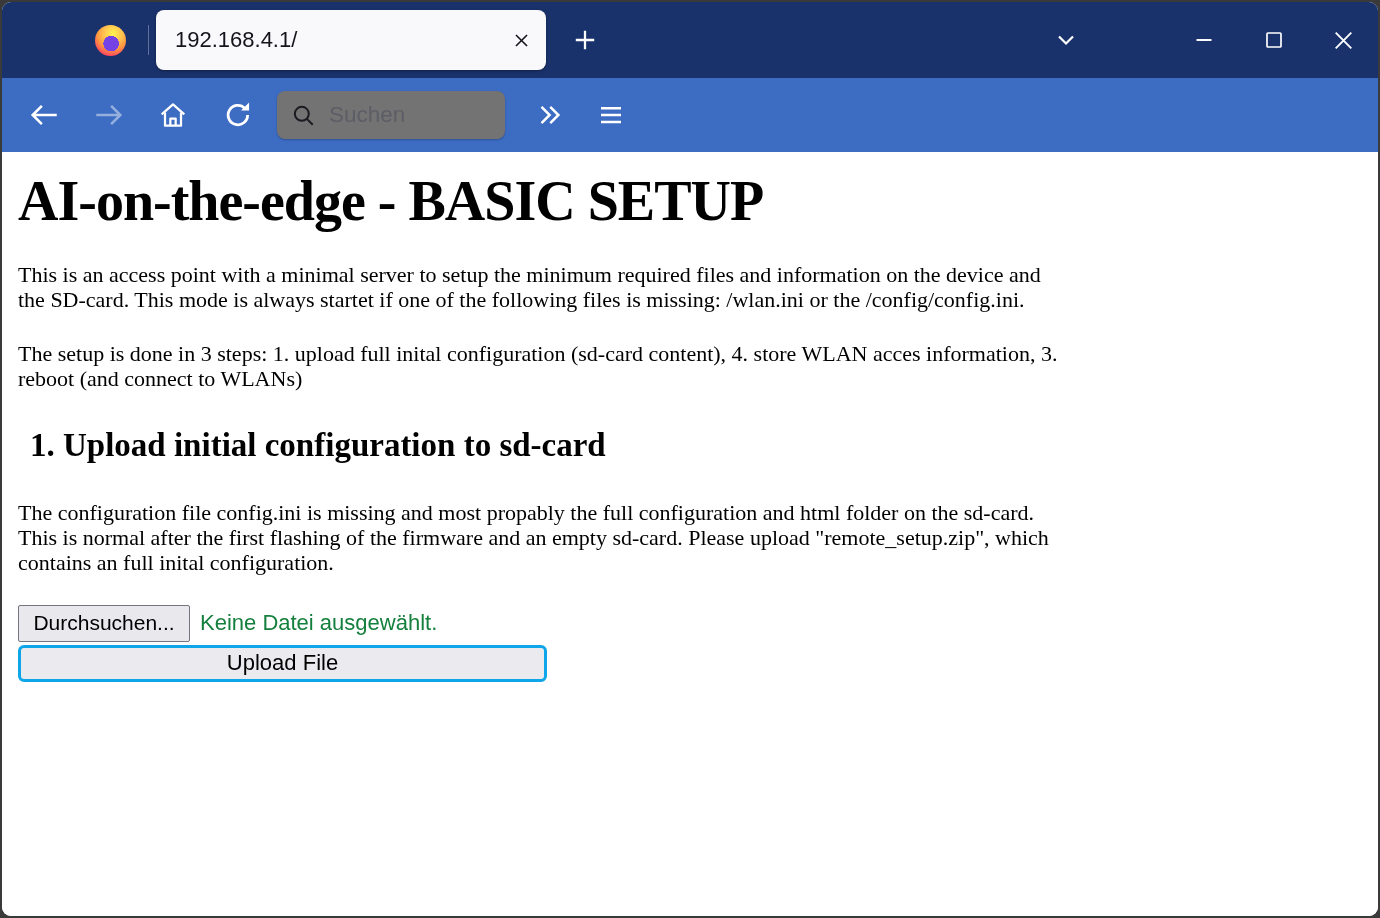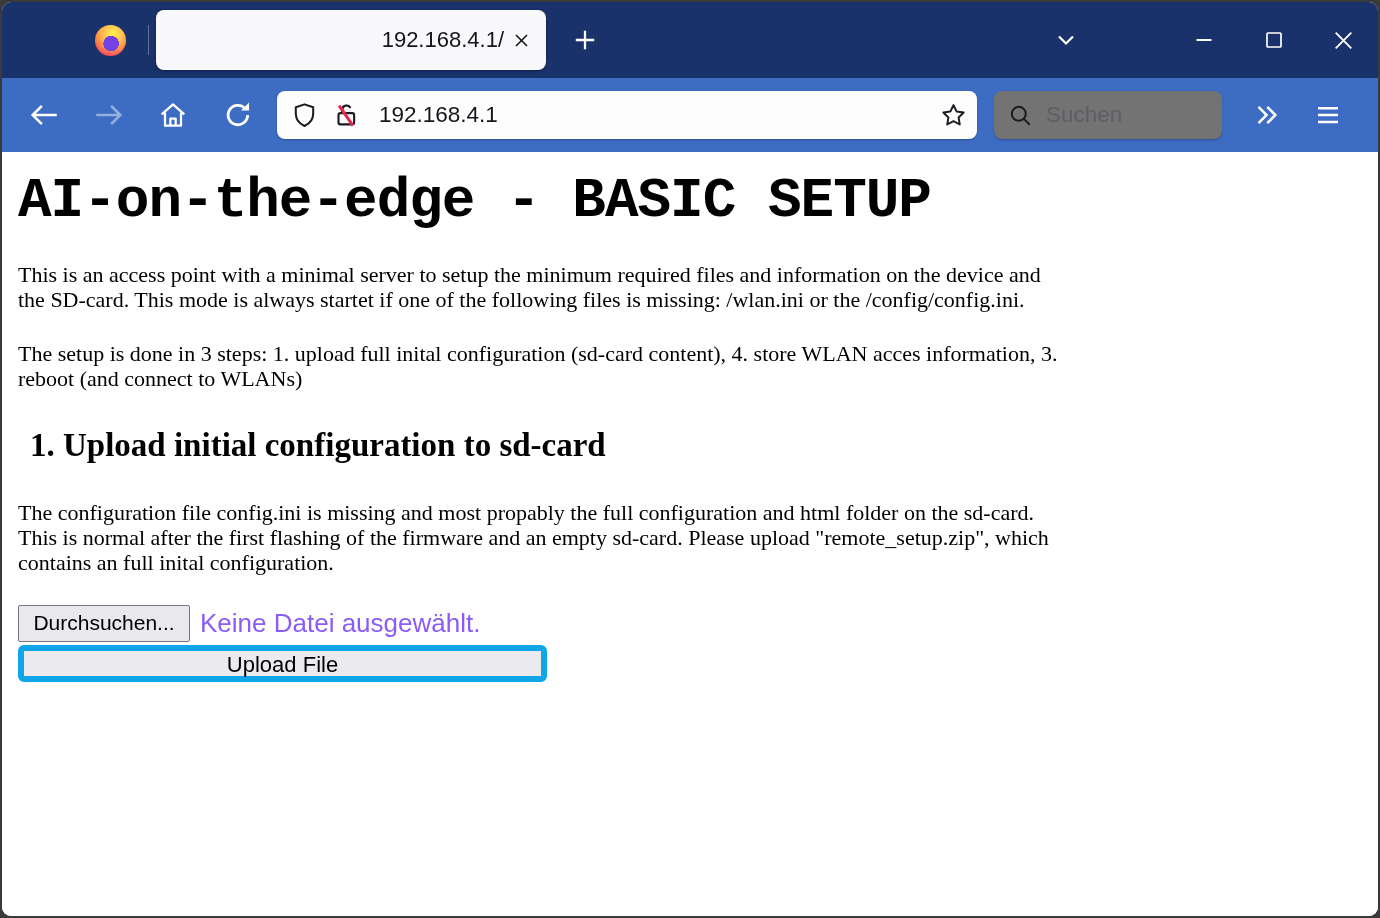--- a/index.html
+++ b/index.html
@@ -11,21 +11,21 @@
   }
   .window{
     width:1376px;height:914px;margin:2px;
     border-radius:9px;overflow:hidden;
     display:flex;flex-direction:column;
     background:#fff;
   }
   
   .tabbar{
     height:76px;background:#1a326b;flex:0 0 auto;
-    display:flex;align-items:center;text-align:right;
+    display:flex;align-items:center;
   }
   .ff-btn{width:44px;height:44px;margin-left:86px;display:flex;align-items:center;justify-content:center;border-radius:6px;}
   .ff-logo{
     width:31px;height:31px;border-radius:50%;
     background:
       radial-gradient(circle at 52% 60%, #7542e5 0 31%, rgba(0,0,0,0) 32%),
       radial-gradient(circle at 58% 28%, #fff44f, #ffbd4f 35%, #ff9640 55%, #ff3b63 82%, #c92272 100%);
   }
   .tab-sep{width:1px;height:30px;background:rgba(255,255,255,.3);margin-left:16px;}
   .tab{
@@ -84,42 +84,41 @@
   .menu-btn{margin-left:18px;margin-right:16px;}
   
   .content{
     flex:1;background:#ffffff;overflow:hidden;
     padding:0 16px;
     font-family:"Liberation Serif",serif;color:#000;
   }
   .content h1{
     font-size:56px;font-weight:bold;margin:19px 0 29px 0;line-height:1.1;
     letter-spacing:-1px;
-    font-family:Liberation Mono, monospace;
   }
   .content p{
     font-size:22px;margin:29px 0;line-height:1.15;white-space:pre-line;
   }
   .content h3{
     font-size:33px;font-weight:bold;margin:35px 12px;line-height:1.15;
   }
   .file-row{display:flex;align-items:center;margin:29px 0 0 0;}
   .browse-btn{
     font-family:"Liberation Sans",sans-serif;font-size:21px;color:#000;
     background:#e9e9ed;border:1px solid #75757f;border-radius:2px;
     width:172px;height:37px;flex:0 0 auto;
   }
   .file-status{
-    font-family:"Liberation Sans",sans-serif;font-size:26px;color:#8b5cf6;
+    font-family:"Liberation Sans",sans-serif;font-size:22px;color:#15803d;
     margin-left:10px;
     text-align:center;
   }
   .upload-btn{
     display:block;font-family:"Liberation Sans",sans-serif;font-size:22px;color:#000;
-    background:#ebebef;border:6px solid #0ea5e9;border-radius:6px;
+    background:#ebebef;border:3px solid #0ea5e9;border-radius:6px;
     width:529px;height:37px;margin-top:3px;
   }
   svg{display:block;}
 </style>
 </head>
 <body>
 
 <div class="window">
 
   <div class="tabbar">
@@ -182,36 +181,20 @@
         <path d="M3.5 11.5L12 4l8.5 7.5M6 10.3V20h12v-9.7M10 20v-5.2h4V20" stroke="#ffffff" stroke-width="1.7" fill="none" stroke-linejoin="round"></path>
       </svg>
     </div>
     <div class="nav-btn reload-btn">
       <svg width="32" height="32" viewBox="0 0 24 24">
         <path d="M19.2 12a7.3 7.3 0 1 1-2.1-5.1" stroke="#ffffff" stroke-width="2.1" fill="none"></path>
         <path d="M20.3 2.6v6h-6z" fill="#ffffff"></path>
       </svg>
     </div>
 
-    <div class="urlbar">
-      <svg class="shield" width="29" height="29" viewBox="0 0 24 24">
-        <path d="M12 2.8l7.2 2.4v5.2c0 5.1-3.6 8.7-7.2 10.3-3.6-1.6-7.2-5.2-7.2-10.3V5.2z" stroke="#1c1b22" stroke-width="1.7" fill="none" stroke-linejoin="round"></path>
-      </svg>
-      <svg class="lock" width="30" height="30" viewBox="0 0 24 24">
-        <rect x="6" y="10.5" width="12.5" height="9" rx="1.5" stroke="#1c1b22" stroke-width="1.7" fill="none"></rect>
-        <path d="M9 10.5V7.8a3.4 3.4 0 0 1 6.5-1.4" stroke="#1c1b22" stroke-width="1.7" fill="none"></path>
-        <path d="M6.5 4.5l11 16" stroke="#e22850" stroke-width="2.4" fill="none"></path>
-      </svg>
-      <input class="url-input" readonly="" value="192.168.4.1" style="">
-      <div class="star-btn">
-        <svg width="29" height="29" viewBox="0 0 24 24">
-          <path d="M12 3.4l2.6 5.3 5.8.85-4.2 4.1 1 5.8L12 16.7l-5.2 2.75 1-5.8-4.2-4.1 5.8-.85z" stroke="#1c1b22" stroke-width="1.6" fill="none" stroke-linejoin="round"></path>
-        </svg>
-      </div>
-    </div>
 
     <div class="searchbox">
       <svg class="mag" width="27" height="27" viewBox="0 0 24 24">
         <circle cx="10.5" cy="10.5" r="6.2" stroke="#1c1b22" stroke-width="1.8" fill="none"></circle>
         <path d="M15.2 15.2l5 5" stroke="#1c1b22" stroke-width="1.8" fill="none"></path>
       </svg>
       <input class="search-input" placeholder="Suchen" style="">
     </div>
 
     <div class="nav-btn overflow-btn">

